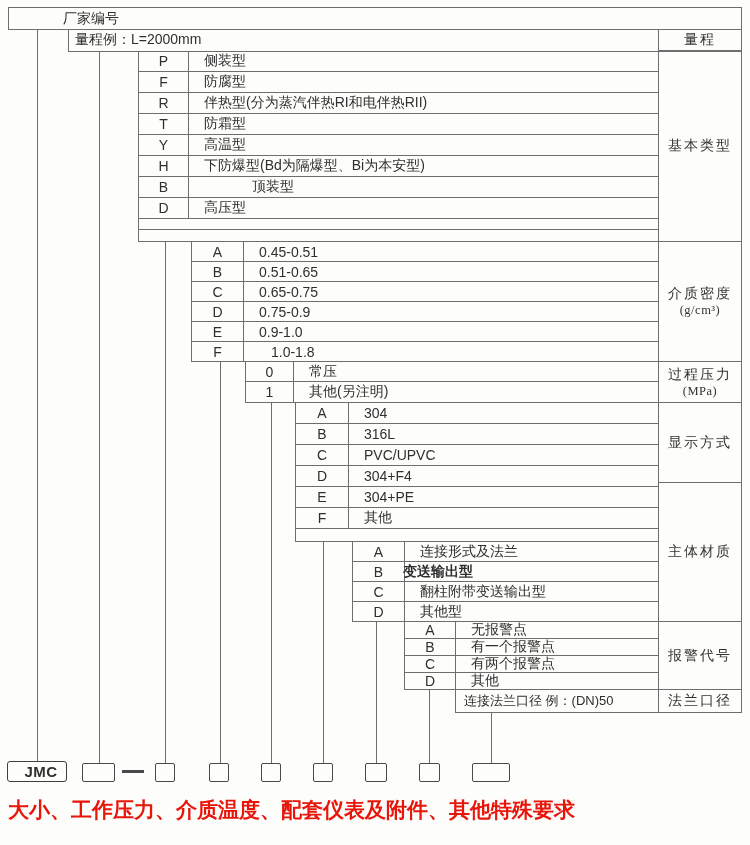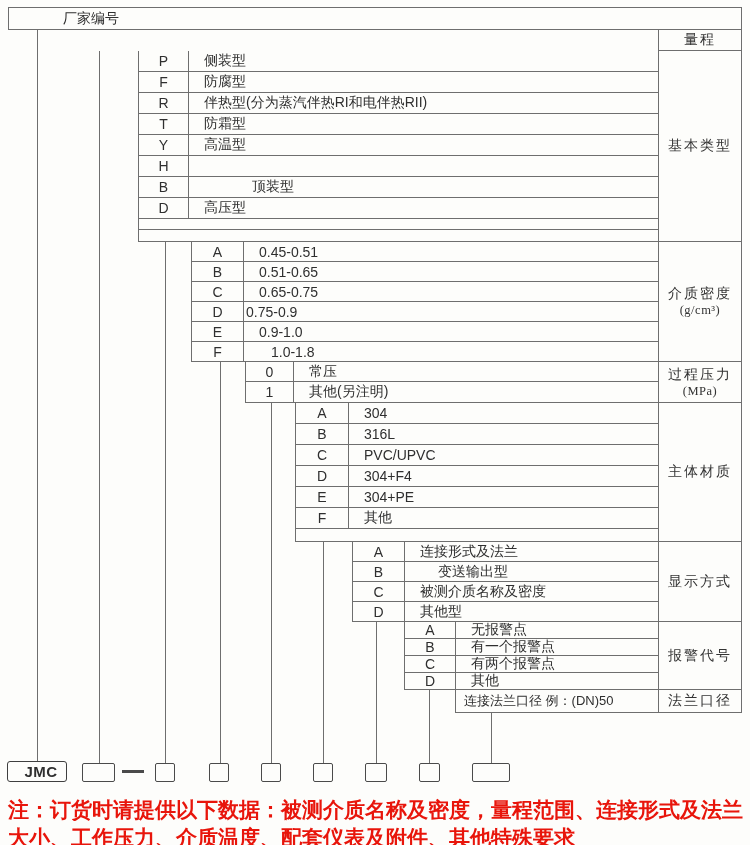--- a/index.html
+++ b/index.html
@@ -41,42 +41,45 @@
     font-weight:bold; font-size:21px; line-height:28px; }
 </style>
 </head>
 <body>
 
 <div class="canvas">
 
   <div class="factory-row">
     <span>厂家编号</span>
   </div>
+  <div class="range-row">
+    <span>量程例：L=2000mm</span>
+  </div>
 
   <div class="label-col">
     <div class="label-cell" style="height:22px">
       <span>量程</span>
       </div>
     <div class="label-cell" style="height:191px">
       <span>基本类型</span>
       </div>
     <div class="label-cell" style="height:120px">
       <span>介质密度</span>
       <span class="sub">(g/cm³)</span>
       </div>
     <div class="label-cell" style="height:41px">
       <span>过程压力</span>
       <span class="sub">(MPa)</span>
       </div>
+    <div class="label-cell" style="height:80px">
+      <span>显示方式</span>
+      </div>
     <div class="label-cell" style="height:139px">
       <span>主体材质</span>
       </div>
-    <div class="label-cell" style="height:80px">
-      <span>显示方式</span>
-      </div>
     <div class="label-cell" style="height:68px">
       <span>报警代号</span>
       </div>
     <div class="label-cell" style="height:23px">
       <span>法兰口径</span>
       </div>
   </div>
 
   <div class="blocks-host">
       <div class="block" style="left: 138px; top: 51px; width: 520px;">
@@ -95,20 +98,21 @@
         <div class="row" style="height: 21px;">
           <span class="code" style="width: 50px;">T</span>
           <span class="desc" style="left: 65px;">防霜型</span>
         </div>
         <div class="row" style="height: 21px;">
           <span class="code" style="width: 50px;">Y</span>
           <span class="desc" style="left: 65px;">高温型</span>
         </div>
         <div class="row" style="height: 21px;">
           <span class="code" style="width: 50px;">H</span>
+          <span class="desc" style="left: 65px;">下防爆型(Bd为隔爆型、Bi为本安型)</span>
         </div>
         <div class="row" style="height: 21px;">
           <span class="code" style="width: 50px;">B</span>
           <span class="desc" style="left: 65px; margin-left: 48px;">顶装型</span>
         </div>
         <div class="row" style="height: 21px;">
           <span class="code" style="width: 50px;">D</span>
           <span class="desc" style="left: 65px;">高压型</span>
         </div>
         <div class="row" style="height: 11px;"></div>
@@ -122,21 +126,21 @@
         <div class="row" style="height: 20px;">
           <span class="code" style="width: 52px;">B</span>
           <span class="desc" style="left: 67px;">0.51-0.65</span>
         </div>
         <div class="row" style="height: 20px;">
           <span class="code" style="width: 52px;">C</span>
           <span class="desc" style="left: 67px;">0.65-0.75</span>
         </div>
         <div class="row" style="height: 20px;">
           <span class="code" style="width: 52px;">D</span>
-          <span class="desc" style="left: 54px;">0.75-0.9</span>
+          <span class="desc" style="left: 67px;">0.75-0.9</span>
         </div>
         <div class="row" style="height: 20px;">
           <span class="code" style="width: 52px;">E</span>
           <span class="desc" style="left: 67px;">0.9-1.0</span>
         </div>
         <div class="row" style="height: 20px;">
           <span class="code" style="width: 52px;">F</span>
           <span class="desc" style="left: 67px; margin-left: 12px;">1.0-1.8</span>
         </div>
       </div>
@@ -177,25 +181,25 @@
         </div>
         <div class="row" style="height: 13px;"></div>
       </div>
       <div class="block" style="left: 352px; top: 542px; width: 306px;">
         <div class="row" style="height: 20px;">
           <span class="code" style="width: 52px;">A</span>
           <span class="desc" style="left: 67px;">连接形式及法兰</span>
         </div>
         <div class="row" style="height: 20px;">
           <span class="code" style="width: 52px;">B</span>
-          <span class="desc" style="left: 85px;">变送输出型</span>
+          <span class="desc" style="left: 50px; font-weight: bold;">变送输出型</span>
         </div>
         <div class="row" style="height: 20px;">
           <span class="code" style="width: 52px;">C</span>
-          <span class="desc" style="left: 67px;">被测介质名称及密度</span>
+          <span class="desc" style="left: 67px;">翻柱附带变送输出型</span>
         </div>
         <div class="row" style="height: 20px;">
           <span class="code" style="width: 52px;">D</span>
           <span class="desc" style="left: 67px;">其他型</span>
         </div>
       </div>
       <div class="block" style="left: 404px; top: 622px; width: 254px;">
         <div class="row" style="height: 17px;">
           <span class="code" style="width: 51px;">A</span>
           <span class="desc" style="left: 66px;">无报警点</span>
@@ -236,17 +240,16 @@
   <div class="dash"></div>
   <div class="model-box" style="left:155px;top:763px;width:20px;height:19px"></div>
   <div class="model-box" style="left:209px;top:763px;width:20px;height:19px"></div>
   <div class="model-box" style="left:261px;top:763px;width:20px;height:19px"></div>
   <div class="model-box" style="left:313px;top:763px;width:20px;height:19px"></div>
   <div class="model-box" style="left:365px;top:763px;width:22px;height:19px"></div>
   <div class="model-box" style="left:419px;top:763px;width:21px;height:19px"></div>
   <div class="model-box" style="left:472px;top:763px;width:38px;height:19px"></div>
 
   <div class="note">
-    <div>注：订货时请提供以下数据：被测介质名称及密度，量程范围、连接形式及法兰</div>
     <div>大小、工作压力、介质温度、配套仪表及附件、其他特殊要求</div>
   </div>
 
 </div>
 
 </body></html>

